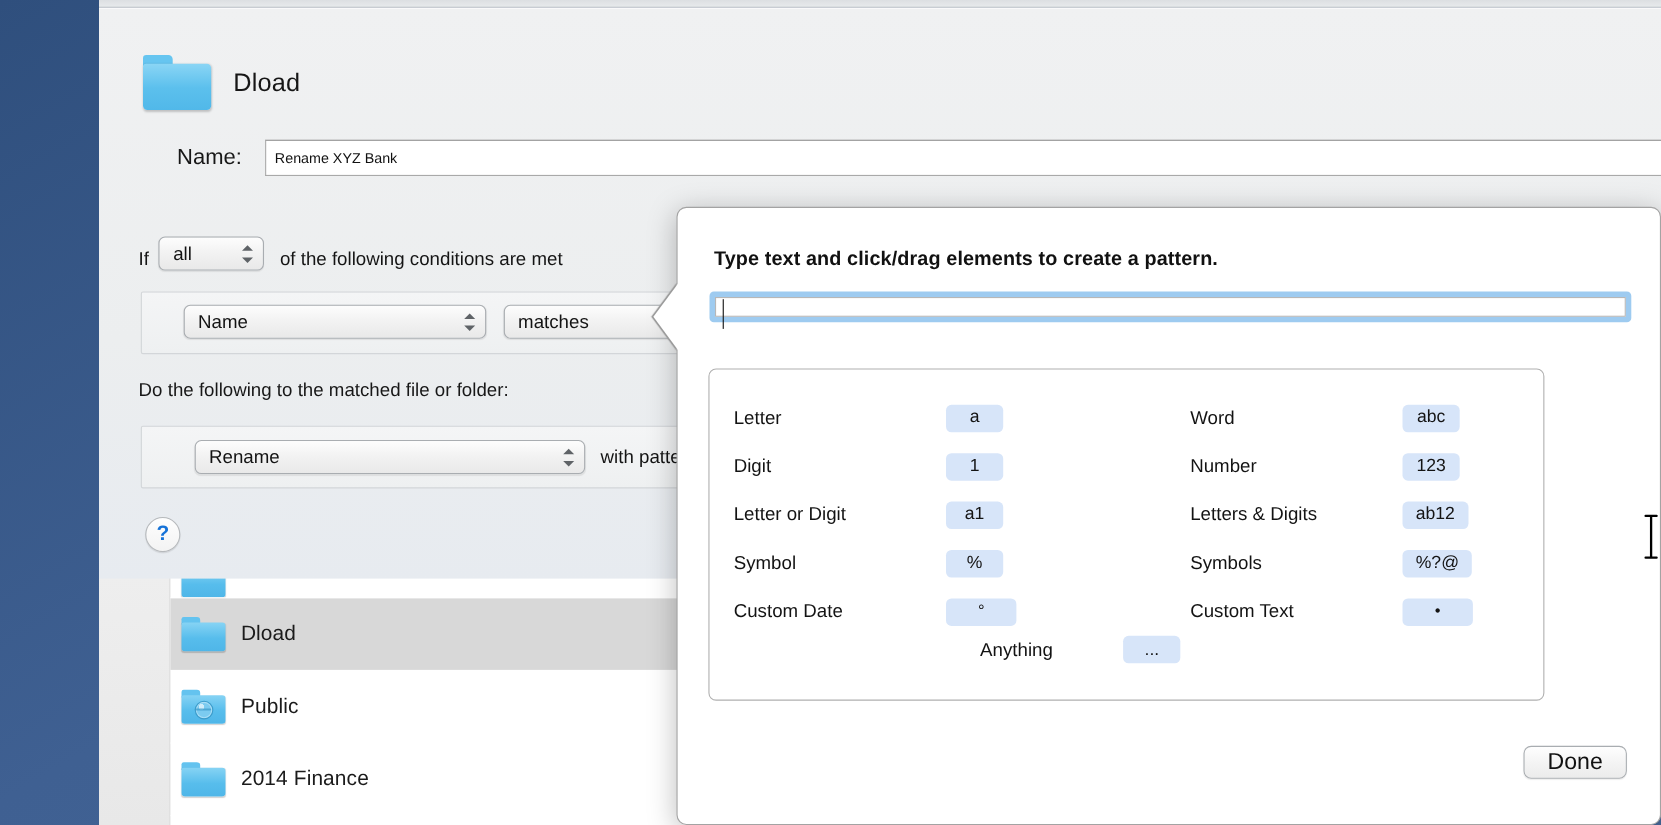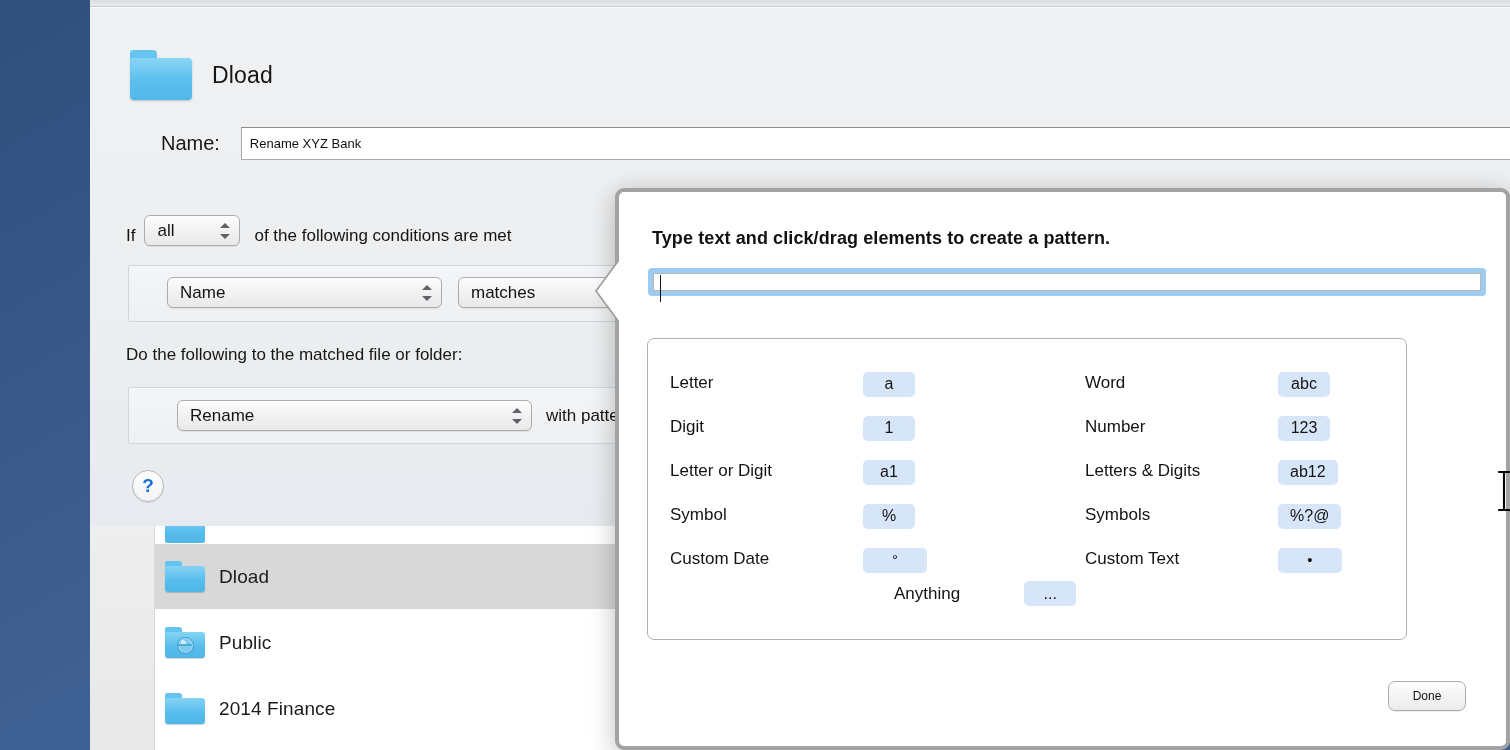--- a/index.html
+++ b/index.html
@@ -211,21 +211,21 @@
     box-shadow:0 1px 1px rgba(0,0,0,.1);
     display:flex; align-items:center; justify-content:center;
     font-size:19px; font-weight:bold; color:#1673d8;
     cursor:pointer;
   }
 
   
   #popover{
     position:absolute; left:615px; top:188px; width:895px; height:562px;
     background:#ffffff;
-    border:4px solid #a3a3a3;
+    border:1px solid #a3a3a3;
     border-radius:9px;
     box-shadow:0 5px 26px rgba(0,0,0,.26);
   }
   
   #popover-arrow{
     position:absolute; left:-22px; top:68px;
     width:0; height:0;
     border-top:31px solid transparent;
     border-bottom:31px solid transparent;
     border-right:23px solid #ffffff;
@@ -299,26 +299,26 @@
     display:flex; align-items:center;
   }
   #anything-label{
     font-size:17px; color:#131313;
     margin-left:246px;
   }
   #anything-chip{ margin-left:64px; }
 
   #done-btn{
     position:absolute; left:769px; top:489px;
-    width:78px; height:30px;
+    width:94px; height:30px;
     background:linear-gradient(180deg,#fefefe 0%,#f4f4f4 50%,#ececec 100%);
     border:1px solid #a9adb1;
     border-radius:7px;
     font-family:"Liberation Sans", sans-serif;
-    font-size:12px; color:#111;
+    font-size:21px; color:#111;
     cursor:pointer;
     box-shadow:0 1px 1px rgba(0,0,0,.07);
   }
 </style>
 </head>
 <body>
 
 <div id="desktop"></div>
 
 <div id="finder-window">

